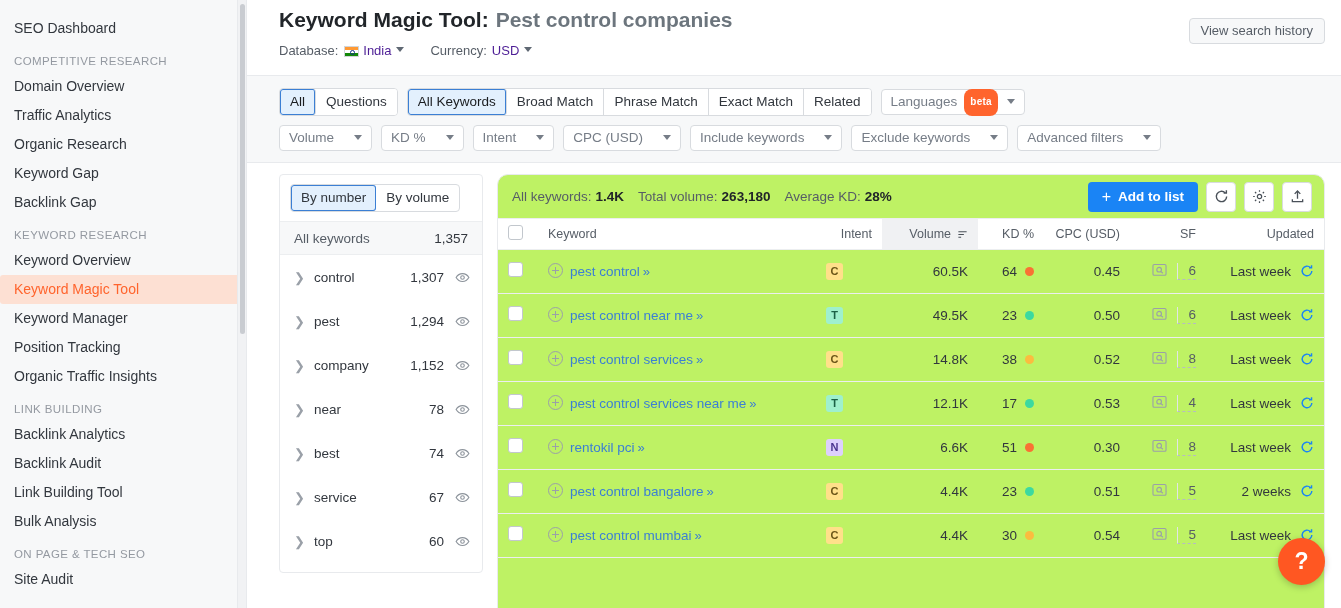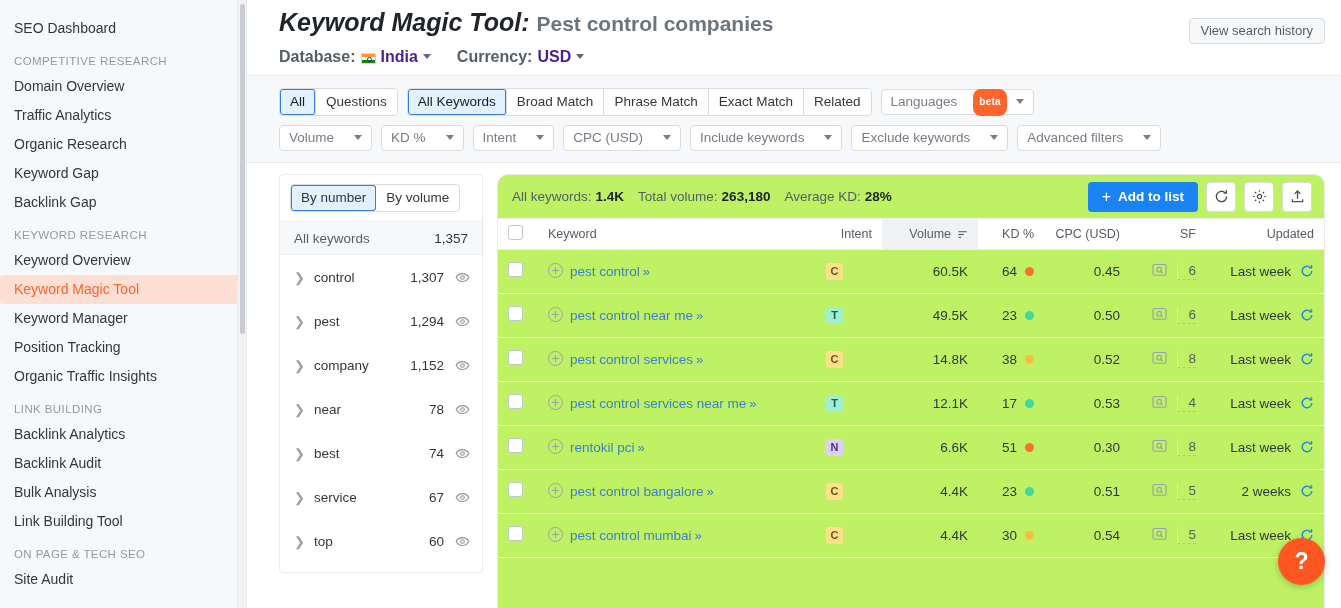--- a/index.html
+++ b/index.html
@@ -59,23 +59,23 @@
   
   .main { flex: 1 1 auto; height: 608px; background: #ffffff; position: relative; overflow: hidden; }
 
   .top-head {
     height: 76px; background: #ffffff;
     border-bottom: 1px solid #e8eaed;
     padding: 8px 16px 0 32px;
     position: relative;
   }
   .title-row { display: flex; align-items: baseline; }
-  .title-main { font-size: 25px; font-weight: bold; color: #212529; font-style: italic; }
+  .title-main { font-size: 21px; font-weight: bold; color: #212529; }
   .title-sub { font-size: 21px; font-weight: bold; color: #6c757d; margin-left: 7px; }
-  .meta-row { display: flex; align-items: center; margin-top: 11px; font-size: 16px; color: #565d66; font-weight: bold; }
+  .meta-row { display: flex; align-items: center; margin-top: 11px; font-size: 13px; color: #565d66; }
   .meta-label { color: #565d66; }
   .flag {
     display: inline-block; width: 15px; height: 11px; margin: 0 4px 0 6px;
     position: relative; top: 1px; border: 1px solid #d2d5d9;
     background: linear-gradient(to bottom, #ff9933 0 33.3%, #ffffff 33.3% 66.6%, #138808 66.6% 100%);
   }
   .flag::after {
     content: ""; position: absolute; left: 50%; top: 50%;
     width: 3px; height: 3px; margin: -1.5px 0 0 -1.5px;
     border: 1px solid #15338a; border-radius: 50%;
@@ -116,21 +116,21 @@
     height: 26px; line-height: 24px;
     border: 1px solid #d8dbdf; border-radius: 4px; background: #fff;
     padding: 0 9px; font-size: 13.5px; color: #767d87;
     display: inline-flex; align-items: center; cursor: pointer;
     margin-right: 9px; white-space: nowrap;
   }
   .pill .caret { border-top-color: #767d87; margin-left: 9px; }
   .pill.wide .caret { margin-left: 20px; }
   .beta {
     background: #ff642d; color: #fff; font-size: 10px; font-weight: bold;
-    border-radius: 8px; padding: 1px 6px 2px; margin-left: 16px; letter-spacing: .2px;
+    border-radius: 8px; padding: 1px 6px 2px; margin-left: 7px; letter-spacing: .2px;
   }
 
   
   .content { display: flex; height: 410px; }
 
   
   .groups {
     width: 204px; flex: 0 0 204px;
     background: #fff;
     border-right: 1px solid #e8eaed;
@@ -261,22 +261,22 @@
         <div class="sb-item">Backlink Gap</div>
         <div class="sb-section">KEYWORD RESEARCH</div>
         <div class="sb-item">Keyword Overview</div>
         <div class="sb-item active">Keyword Magic Tool</div>
         <div class="sb-item">Keyword Manager</div>
         <div class="sb-item">Position Tracking</div>
         <div class="sb-item">Organic Traffic Insights</div>
         <div class="sb-section">LINK BUILDING</div>
         <div class="sb-item">Backlink Analytics</div>
         <div class="sb-item">Backlink Audit</div>
+        <div class="sb-item">Link Building Tool</div>
         <div class="sb-item">Bulk Analysis</div>
-        <div class="sb-item">Link Building Tool</div>
         <div class="sb-section">ON PAGE &amp; TECH SEO</div>
         <div class="sb-item">Site Audit</div>
       </div>
     <div class="sb-scrollbar">
       <div class="sb-thumb"></div>
     </div>
   </nav>
 
   <section class="main">
 

